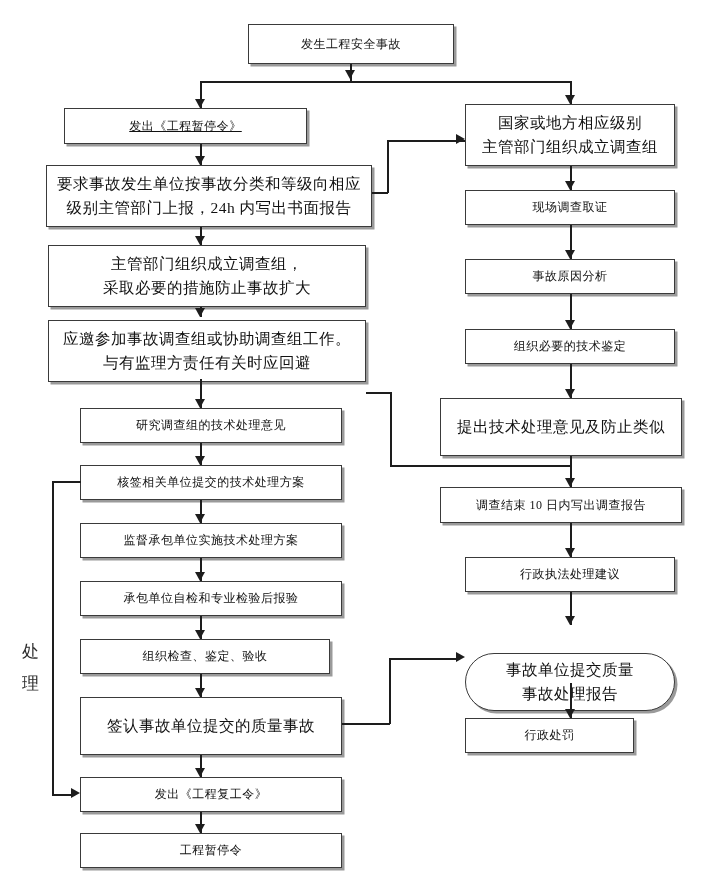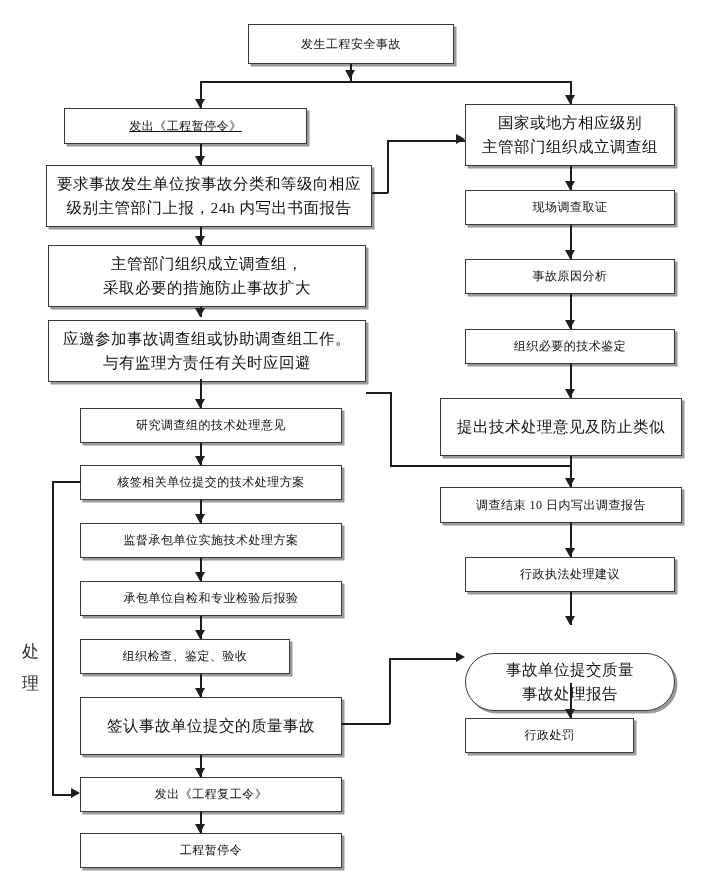--- a/index.html
+++ b/index.html
@@ -106,21 +106,21 @@
   </div>
 
   <div class="node" style="left:80px;top:523px;width:262px;height:35px;">
     <span class="txt">监督承包单位实施技术处理方案</span>
   </div>
 
   <div class="node" style="left:80px;top:581px;width:262px;height:35px;">
     <span class="txt">承包单位自检和专业检验后报验</span>
   </div>
 
-  <div class="node" style="left:80px;top:639px;width:210px;height:35px;">
+  <div class="node" style="left:80px;top:639px;width:250px;height:35px;">
     <span class="txt">组织检查、鉴定、验收</span>
   </div>
 
   <div class="node two-line" style="left:80px;top:697px;width:262px;height:58px;">
     <span class="txt">
       <span>签认事故单位提交的质量事故</span><br>
     </span>
   </div>
 
   <div class="node" style="left:80px;top:777px;width:262px;height:35px;">

